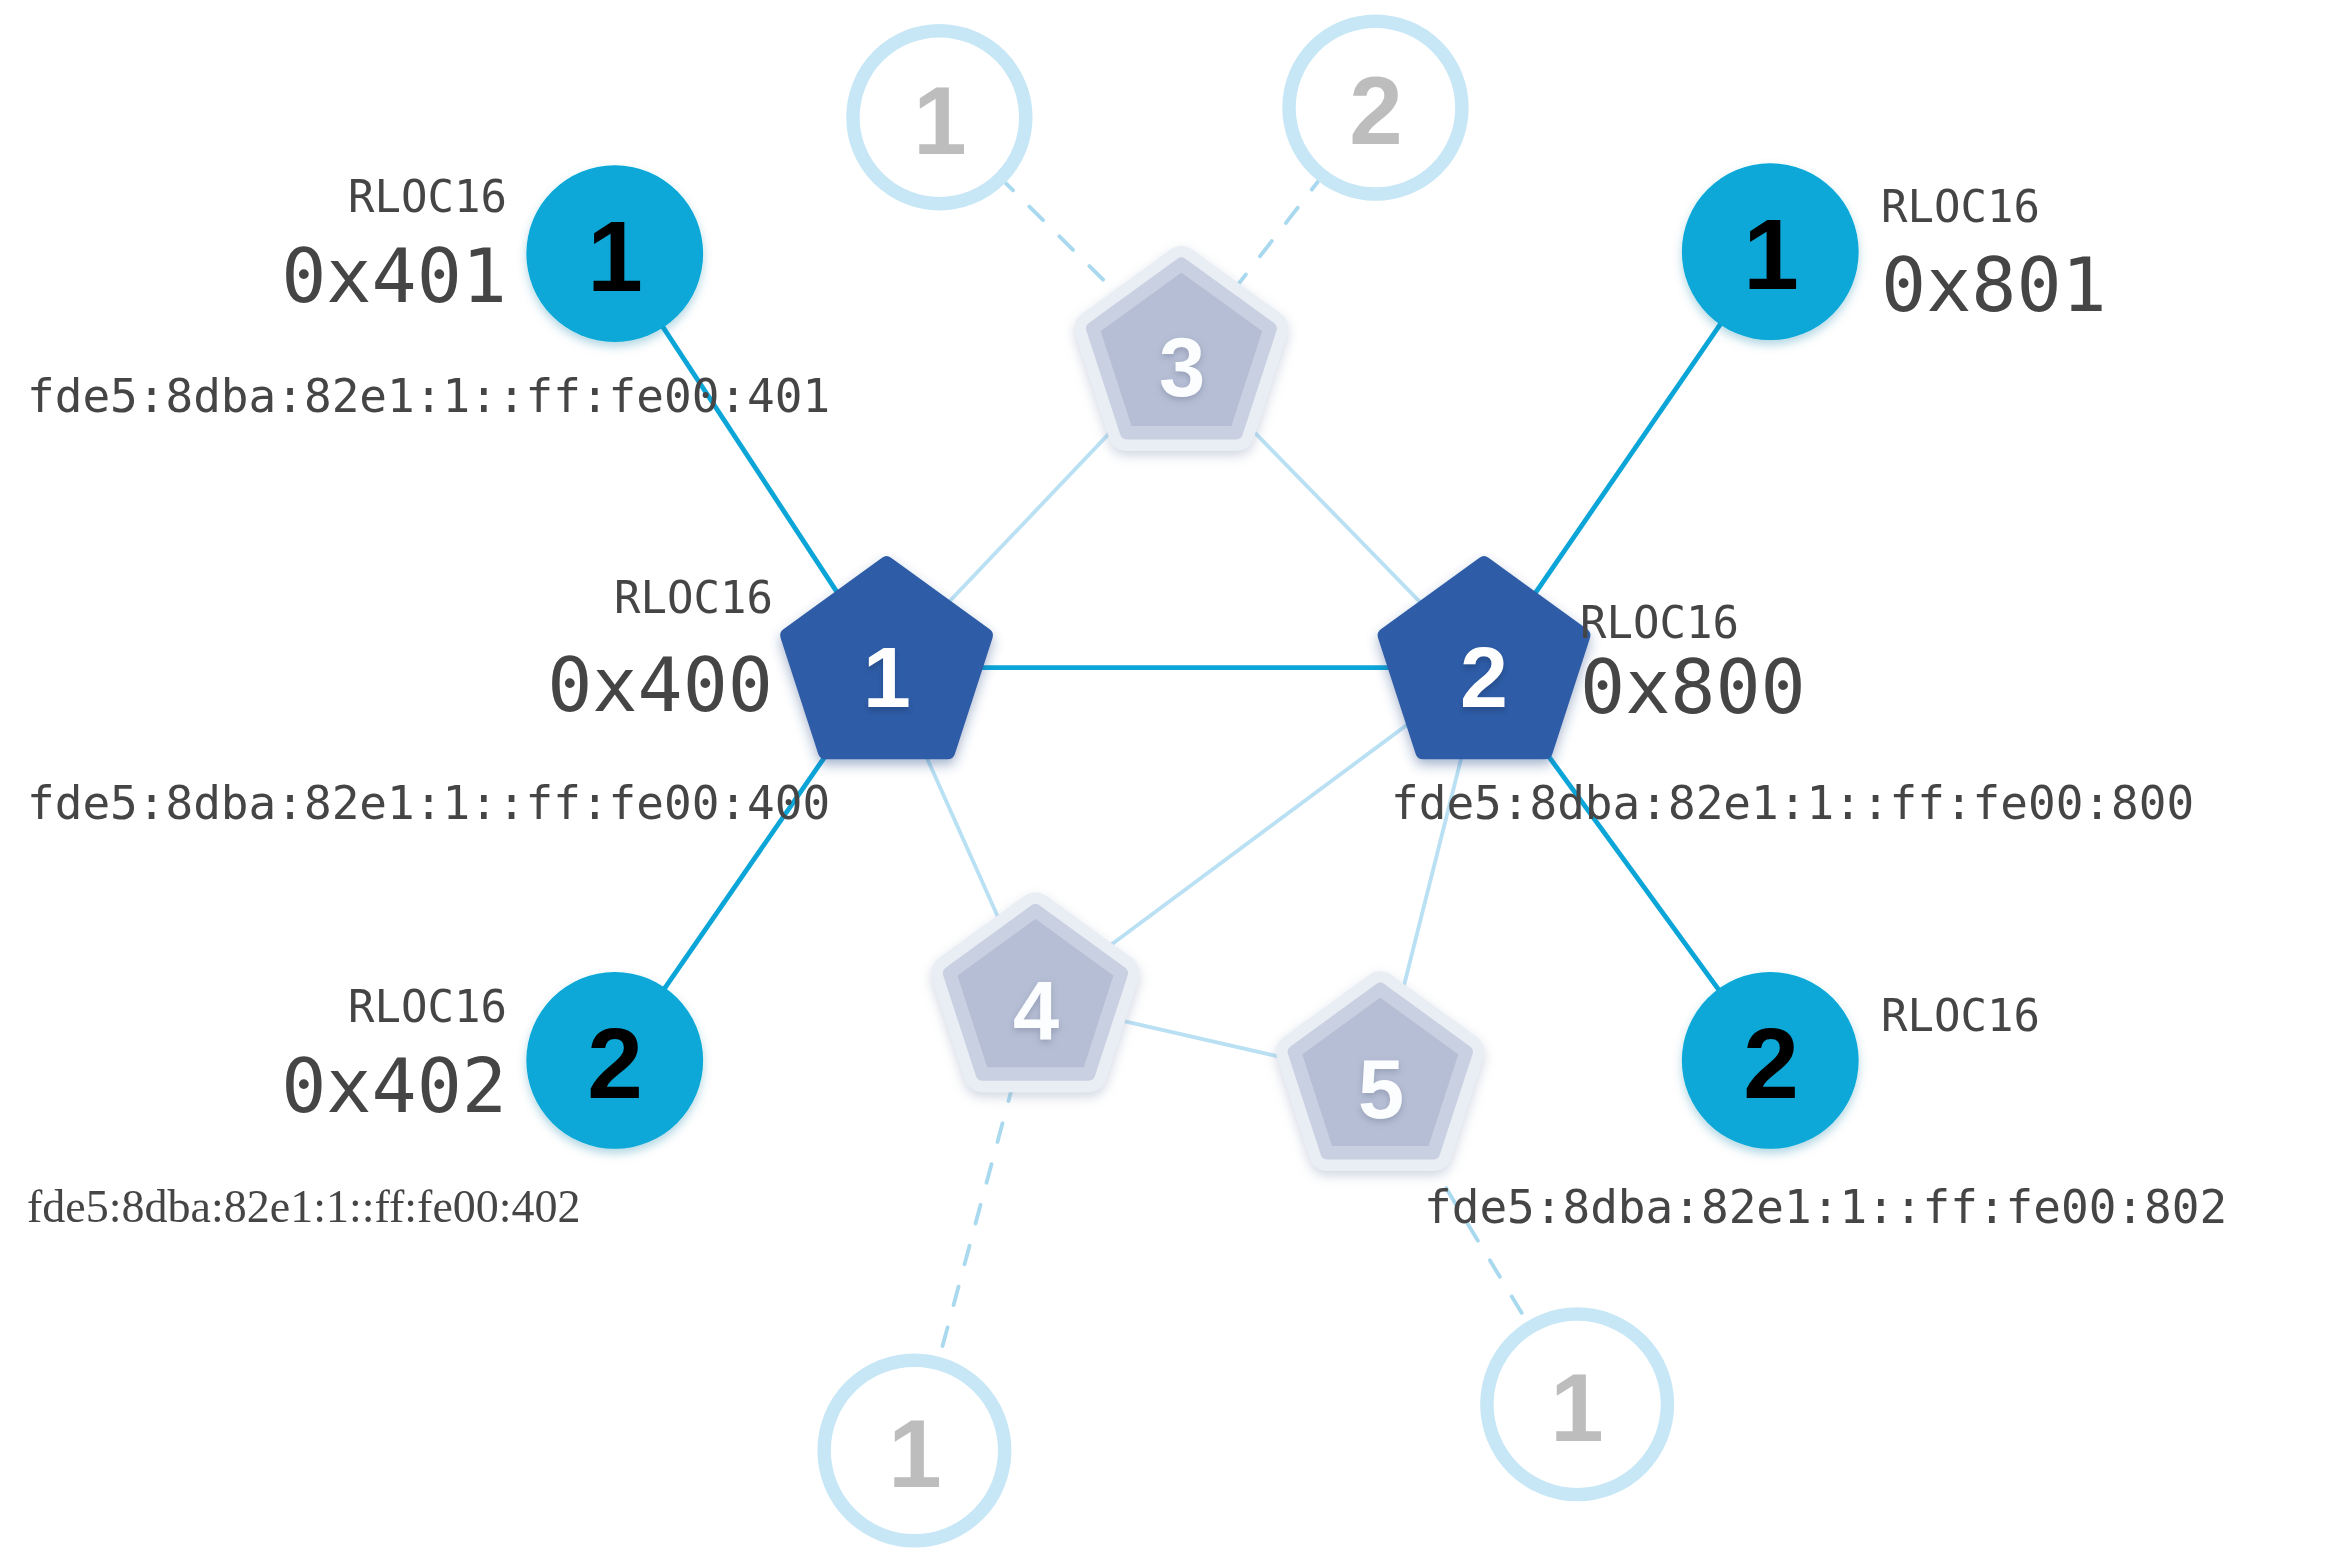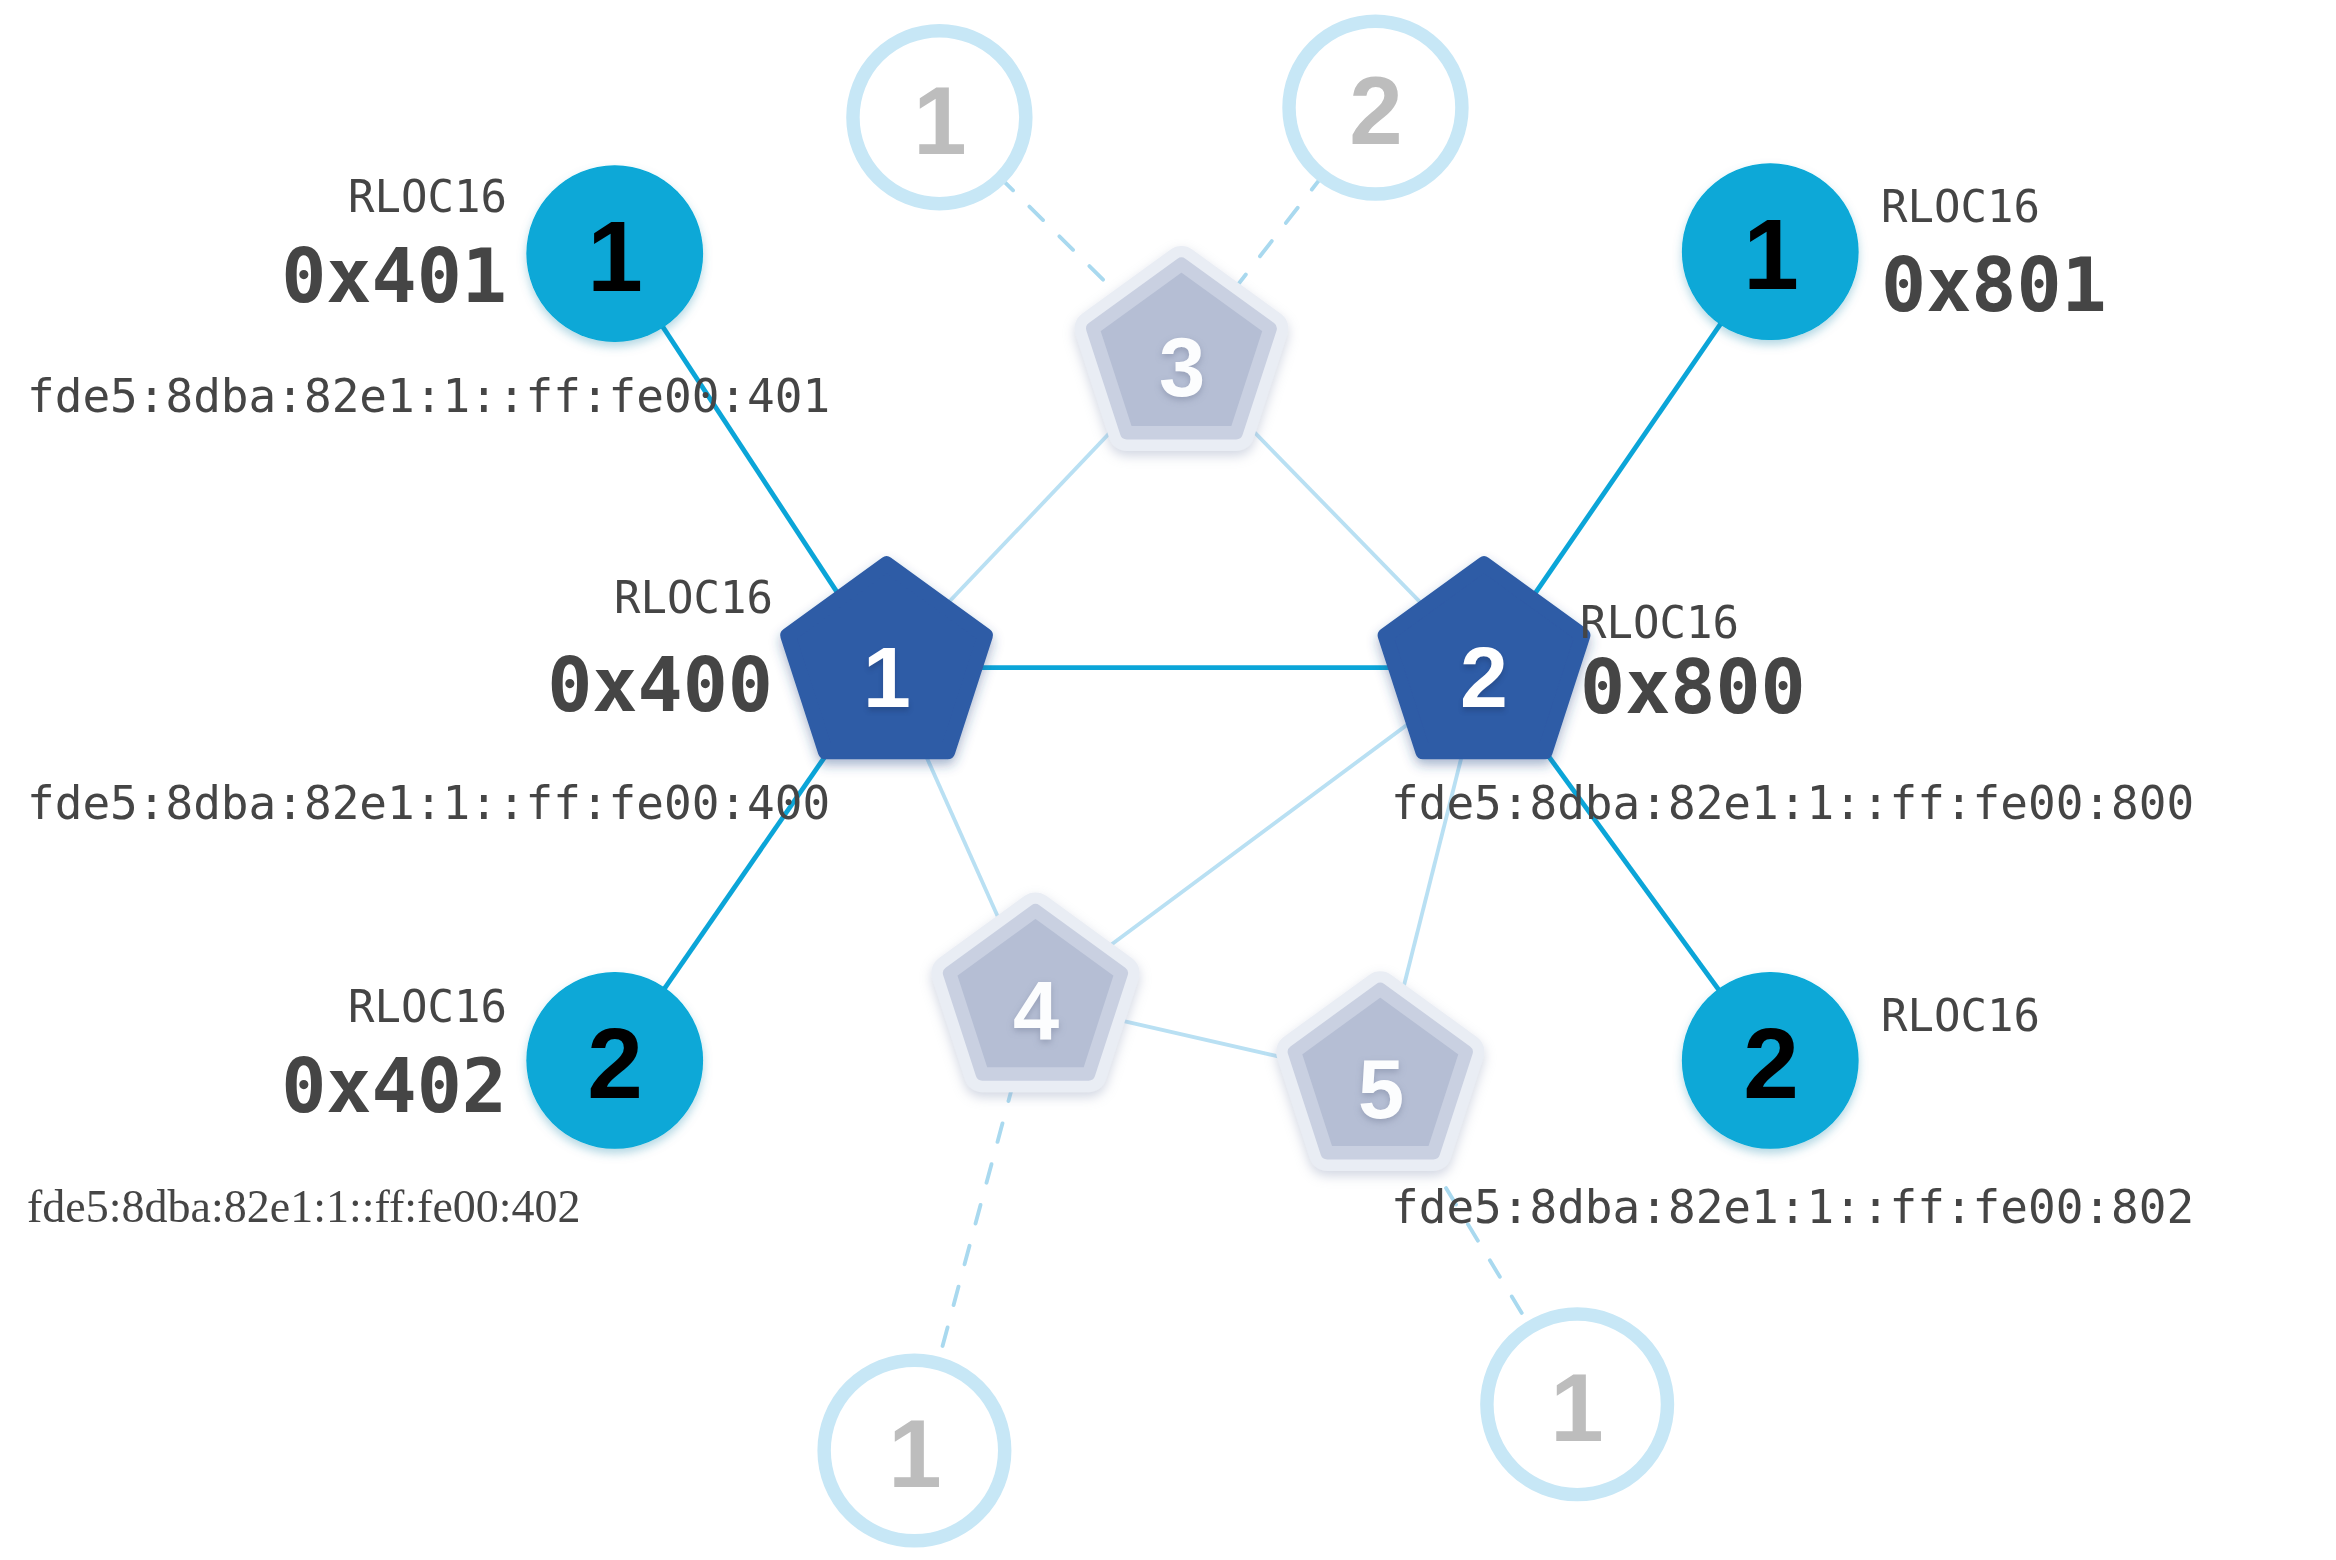--- a/index.html
+++ b/index.html
@@ -31,21 +31,21 @@
   .num-child-active{font-size:100px;color:#000000;}
   .num-child-faded{font-size:96px;color:#bdbdbd;}
 
   
   .lbl{
     position:absolute;transform:translateY(-50%);
     font-family:"DejaVu Sans Mono","Liberation Mono",monospace;
     color:#454545;white-space:nowrap;line-height:1;
   }
   .lbl-rloc{font-size:44px;}
-  .lbl-hex{font-size:75px;font-weight:bold;}
+  .lbl-hex{font-size:75px;}
   .lbl-ipv6{font-size:46px;}
   .ta-r{text-align:right;}
 </style>
 </head>
 <body>
 
 <div id="stage">
 
   <svg width="2336" height="1560" viewBox="0 0 2432 1624">
     <defs>
@@ -140,16 +140,16 @@
 
   <div class="lbl lbl-rloc" style="left:1580px;top:623px;">RLOC16</div>
   <div class="lbl lbl-hex" style="left:1580px;top:687px;">0x800</div>
   <div class="lbl lbl-ipv6" style="left:1391px;top:803px;">fde5:8dba:82e1:1::ff:fe00:800</div>
 
   <div class="lbl lbl-rloc ta-r" style="right:1829px;top:1007px;">RLOC16</div>
   <div class="lbl lbl-hex ta-r" style="right:1829px;top:1086px;">0x402</div>
   <div class="lbl lbl-ipv6" style="left:27px;top:1207px;font-family:Liberation Serif, serif;">fde5:8dba:82e1:1::ff:fe00:402</div>
 
   <div class="lbl lbl-rloc" style="left:1881px;top:1016px;">RLOC16</div>
-  <div class="lbl lbl-ipv6" style="left:1391px;top:1207px;">fde5:8dba:82e1:1::ff:fe00:802</div>
+  <div class="lbl lbl-ipv6" style="left:1424px;top:1207px;">fde5:8dba:82e1:1::ff:fe00:802</div>
 
 </div>
 
 
 </body></html>

